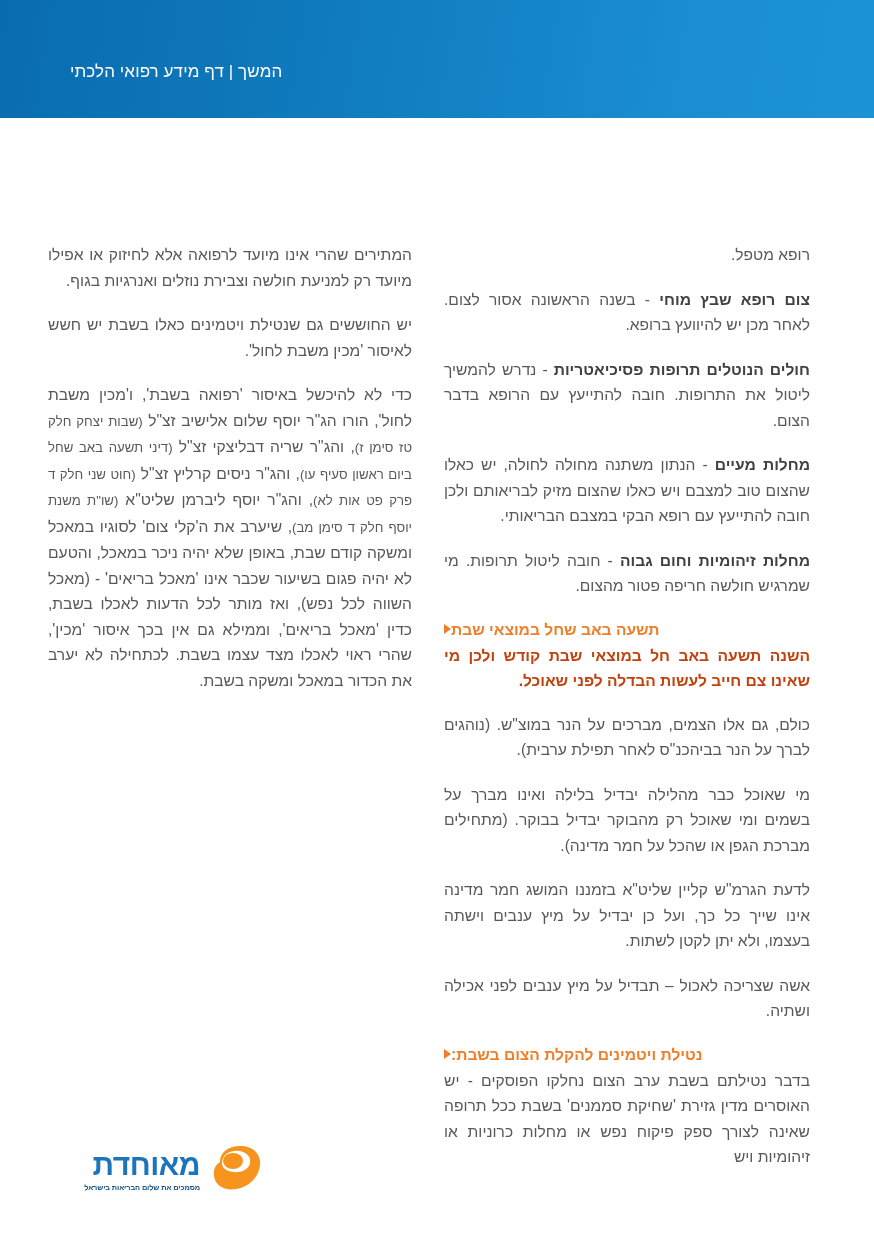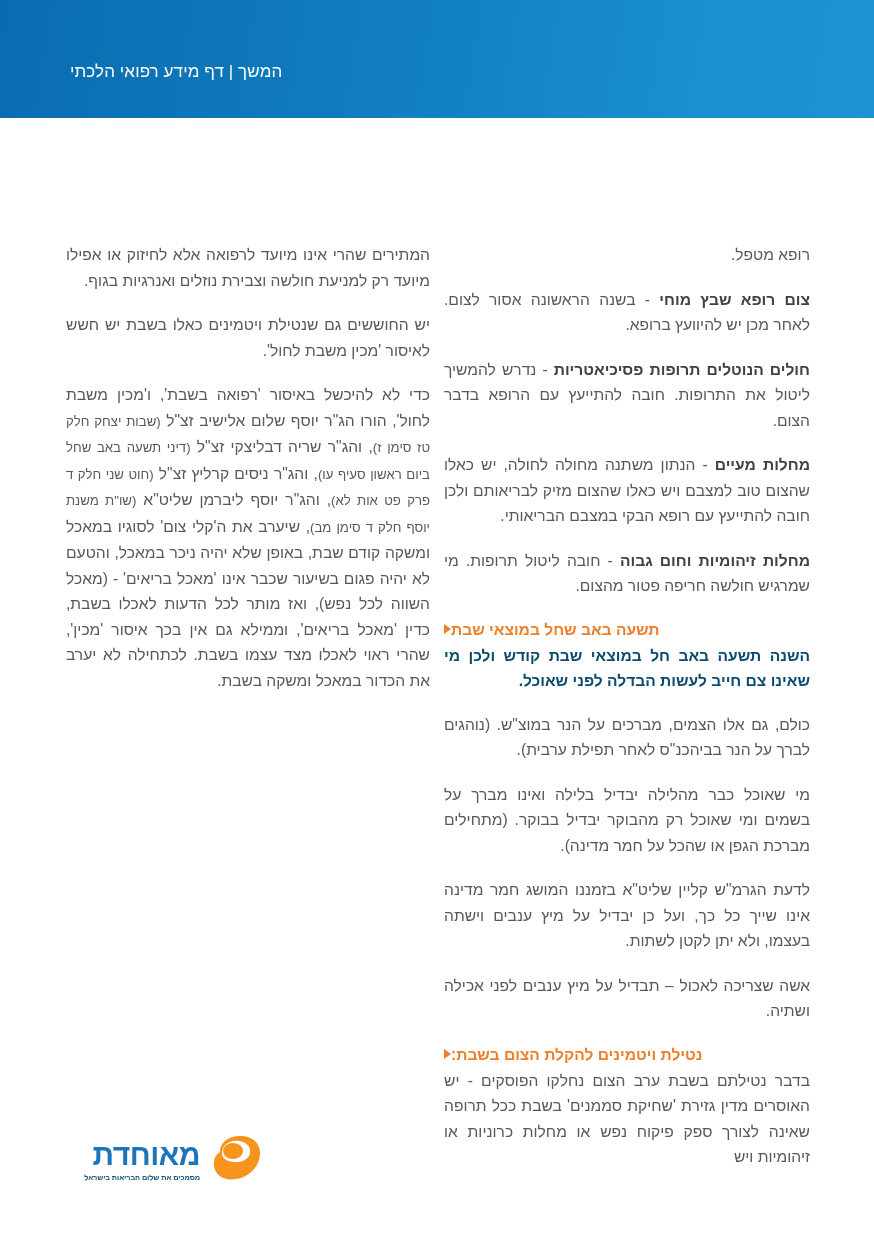--- a/index.html
+++ b/index.html
@@ -33,21 +33,21 @@
     position:absolute;left:0;top:118px;width:874px;height:1132px;
   }
   .col{
     position:absolute;top:124px;
     direction:rtl;text-align:justify;
     color:#58585a;
     font-size:15.6px;
     line-height:25.5px;
   }
   .col-right{ right:64px; width:366px; }
-  .col-left { right:444px; width:364px; }
+  .col-left { right:462px; width:364px; }
 
   .para{ margin:0 0 19px 0; }
   .para:last-child{ margin-bottom:0; }
 
   .lead{ font-weight:bold; color:#414042; }
 
   .ref{ font-size:13.2px; }
 
   
   .section-head{
@@ -70,31 +70,31 @@
     border-bottom:5px solid transparent;
     border-left:7px solid #ee7e28;
     position:relative;top:-1px;
     flex:0 0 auto;
   }
   .section-head .sh-text{flex:0 1 auto;}
 
   .subhead{
     margin:0 0 19px 0;
     font-weight:bold;
-    color:#0c4a6e;
+    color:#c2410c;
     font-size:15.6px;
     line-height:25px;
     text-align:justify;
   }
 
   .after-head{ margin-top:0; }
 
   
   .logo{
-    position:absolute;left:72px;bottom:56px;
+    position:absolute;left:72px;bottom:46px;
     width:190px;height:60px;
     direction:rtl;
   }
   .logo-mark{
     position:absolute;right:0;top:0;width:56px;height:48px;
   }
   .logo-word{
     position:absolute;right:62px;top:5px;
     color:#1b75bb;
     font-weight:bold;

